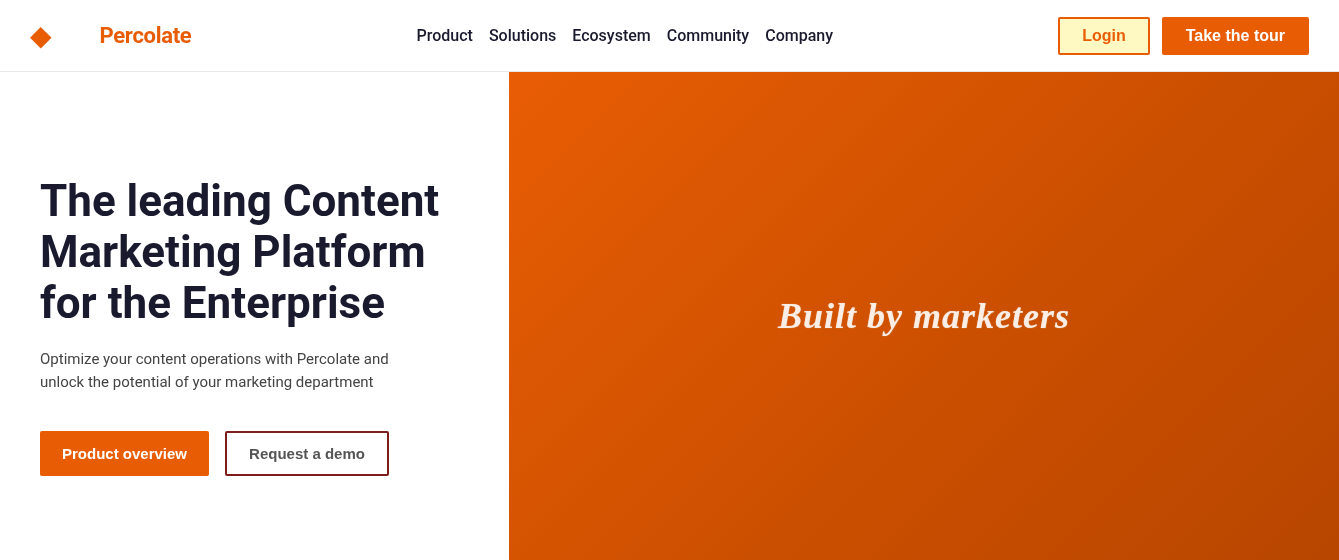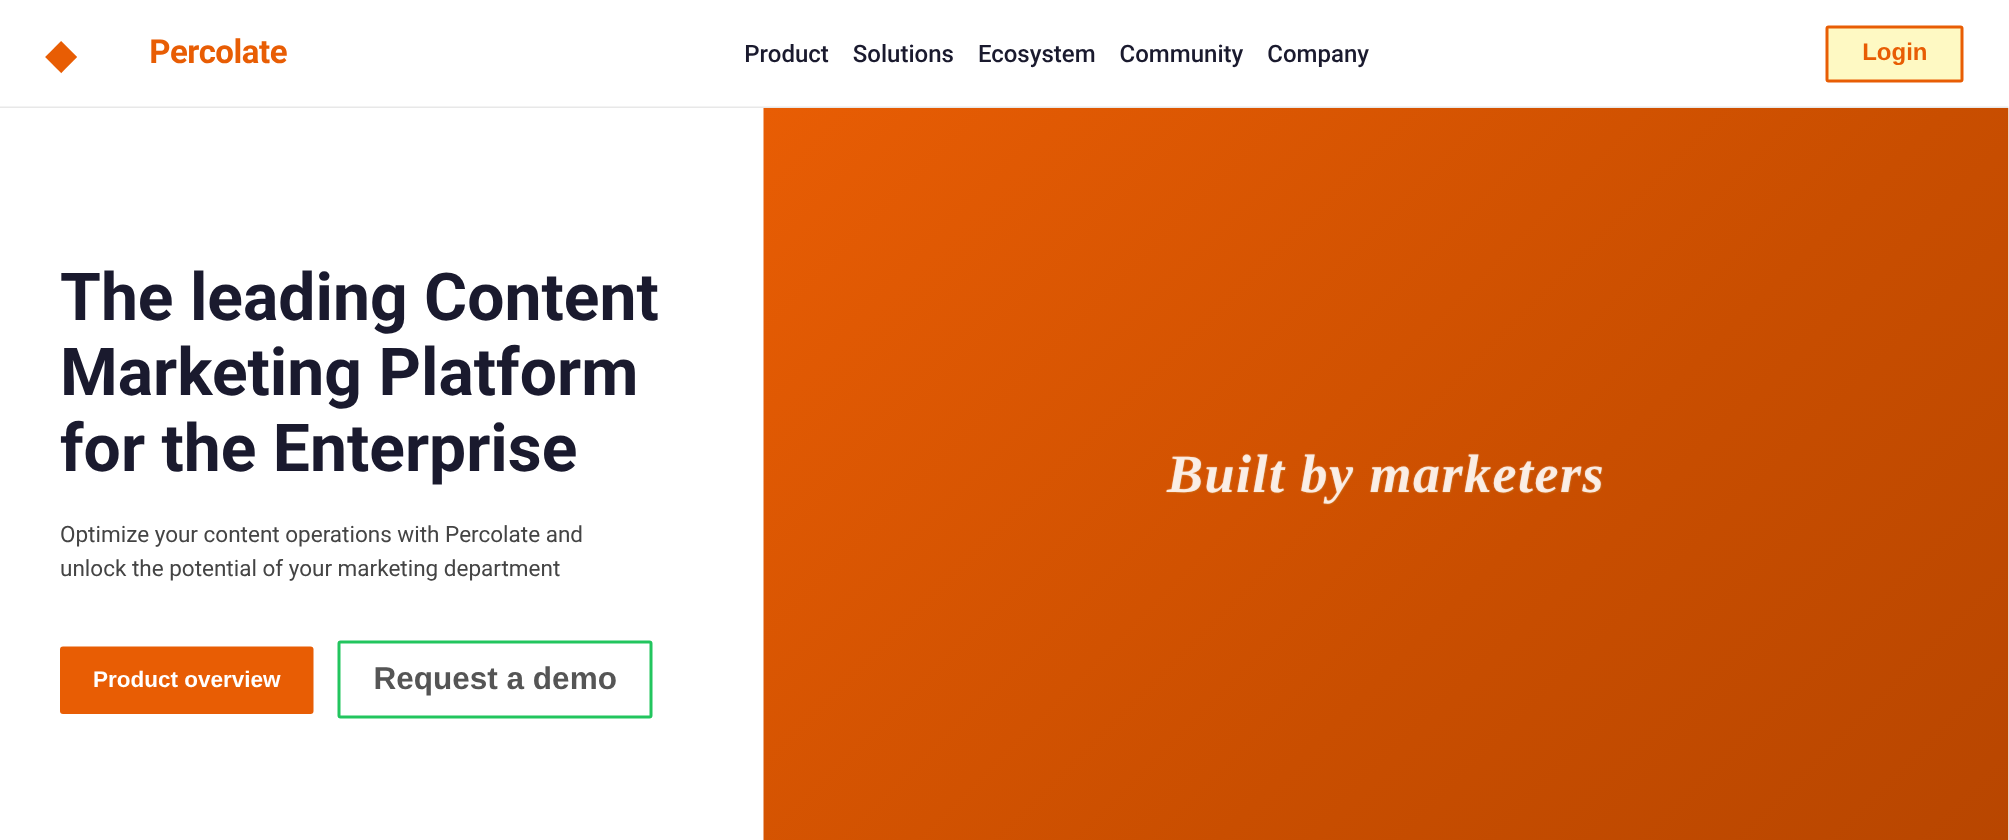--- a/index.html
+++ b/index.html
@@ -135,24 +135,24 @@
       font-weight: 700;
       padding: 14px 22px;
       border: none;
       border-radius: 2px;
       cursor: pointer;
     }
 
     .btn-demo {
       background: #fff;
       color: #555;
-      font-size: 21px;
+      font-size: 15px;
       font-weight: 600;
       padding: 12px 22px;
-      border: 2px solid #22c55e;
+      border: 2px solid #7f1d1d;
       border-radius: 2px;
       cursor: pointer;
     }
 
     
     .hero-right {
       flex: 1;
       background: linear-gradient(135deg, #e85d04 0%, #c94e00 60%, #b84600 100%);
       display: flex;
       align-items: center;
@@ -185,20 +185,21 @@
   <nav class="nav-area">
     <a class="nav-link">Product</a>
     <a class="nav-link">Solutions</a>
     <a class="nav-link">Ecosystem</a>
     <a class="nav-link">Community</a>
     <a class="nav-link">Company</a>
   </nav>
 
   <div class="header-actions">
     <button class="btn-login">Login</button>
+    <button class="btn-tour">Take the tour</button>
   </div>
 </header>
 
 <section class="hero">
   <div class="hero-left">
     <h1 class="hero-heading">The leading Content Marketing Platform for the Enterprise</h1>
     <p class="hero-subtext">Optimize your content operations with Percolate and unlock the potential of your marketing department</p>
     <div class="hero-buttons">
       <button class="btn-overview">Product overview</button>
       <button class="btn-demo">Request a demo</button>

